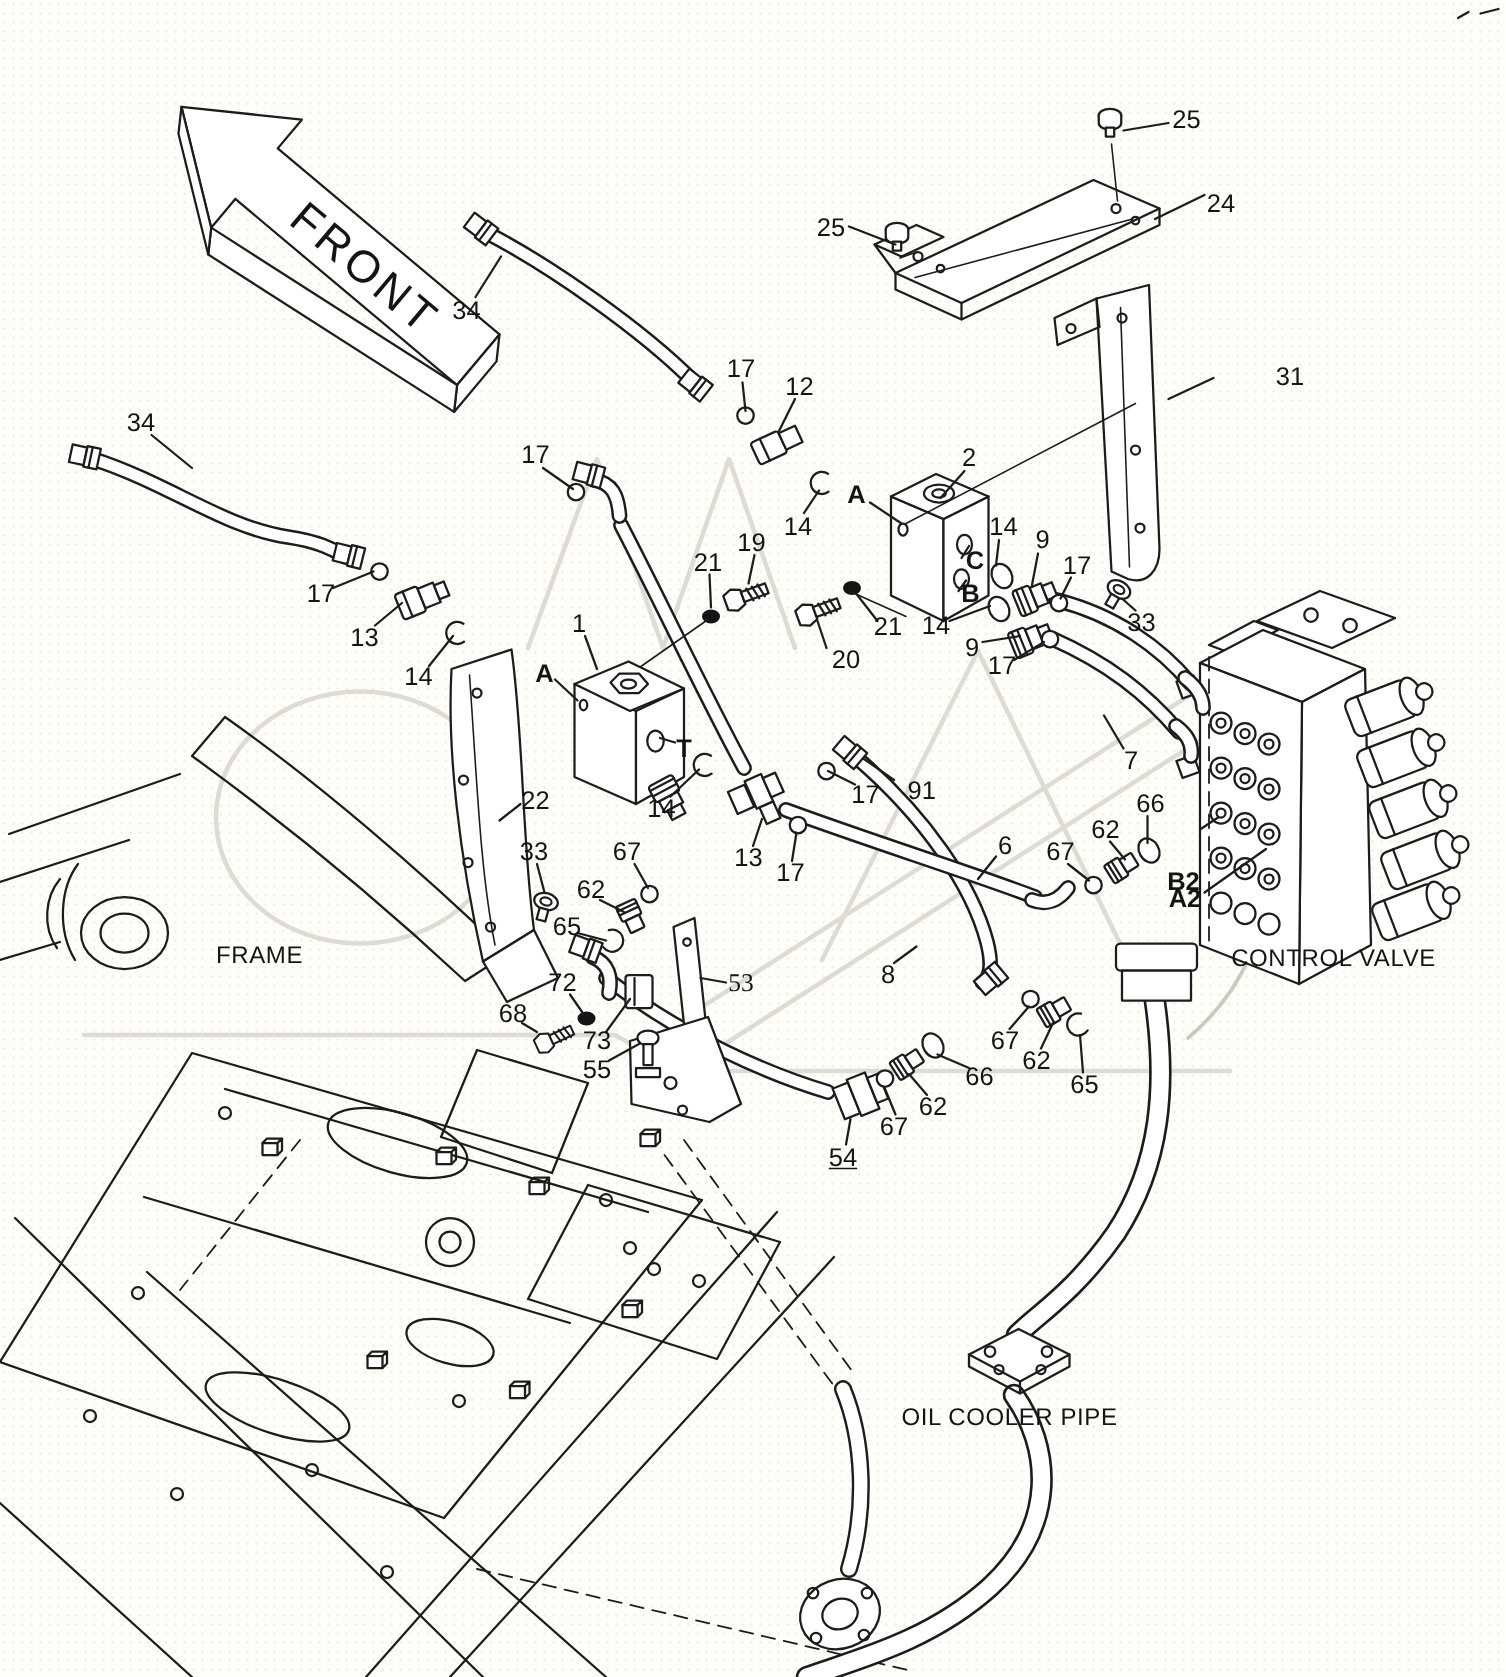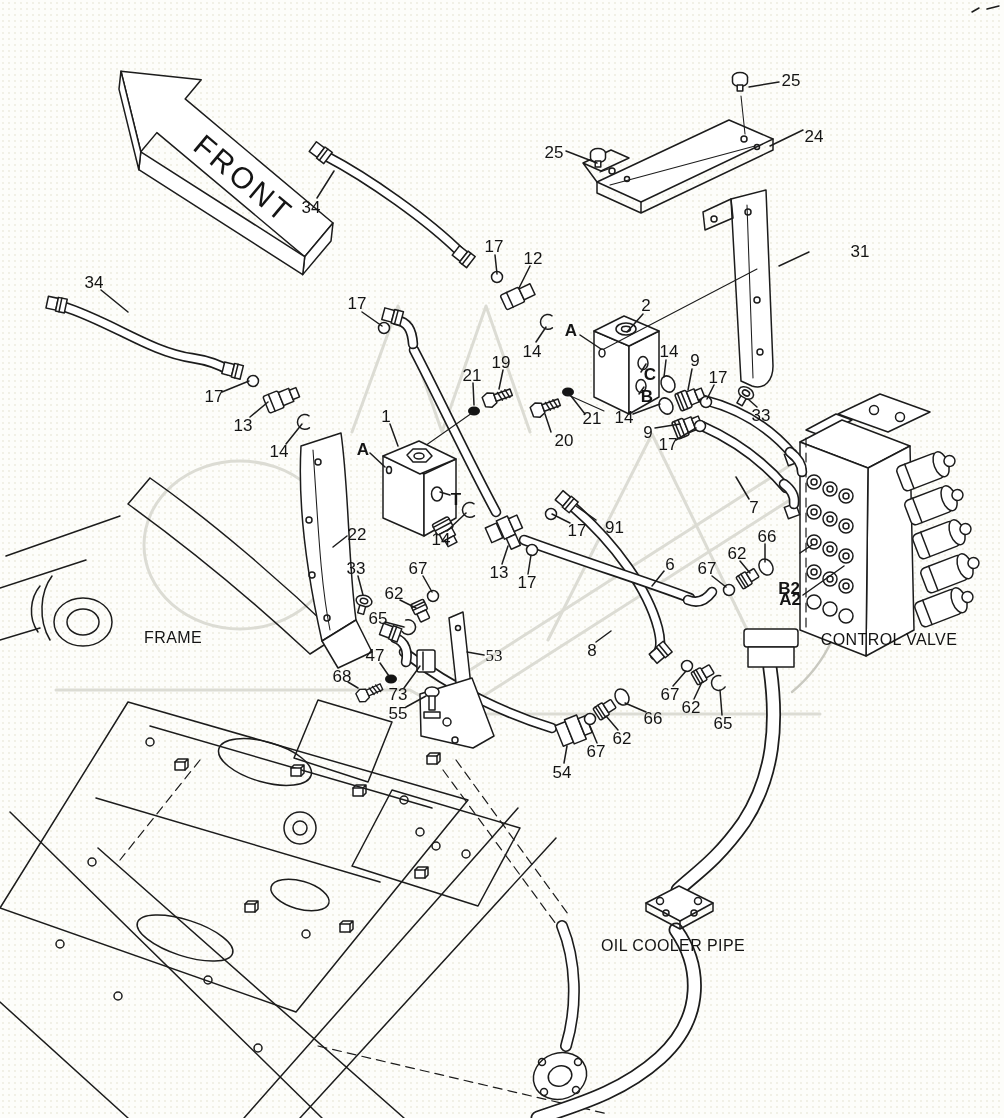--- a/index.html
+++ b/index.html
@@ -519,32 +519,32 @@
       <span class="lbl num" style="left: 737px; top: 553px;">62</span>
       <span class="lbl num" style="left: 670px; top: 564px;">6</span>
       <span class="lbl num" style="left: 356px; top: 568px;">33</span>
       <span class="lbl num" style="left: 707px; top: 568px;">67</span>
       <span class="lbl num" style="left: 418px; top: 568px;">67</span>
       <span class="lbl num" style="left: 499px; top: 572px;">13</span>
       <span class="lbl num" style="left: 527px; top: 582px;">17</span>
       <span class="lbl num" style="left: 394px; top: 593px;">62</span>
       <span class="lbl num" style="left: 378px; top: 618px;">65</span>
       <span class="lbl num" style="left: 592px; top: 650px;">8</span>
-      <span class="lbl num" style="left: 375px; top: 655px;">47</span>
+      <span class="lbl num" style="left: 375px; top: 655px;">72</span>
       <span class="lbl num" style="left: 494px; top: 655px; font-family: Liberation Serif, serif;">53</span>
       <span class="lbl num" style="left: 342px; top: 676px;">68</span>
       <span class="lbl num" style="left: 398px; top: 694px;">73</span>
       <span class="lbl num" style="left: 670px; top: 694px;">67</span>
       <span class="lbl num" style="left: 691px; top: 707px;">62</span>
       <span class="lbl num" style="left: 398px; top: 713px;">55</span>
       <span class="lbl num" style="left: 653px; top: 718px;">66</span>
       <span class="lbl num" style="left: 723px; top: 723px;">65</span>
       <span class="lbl num" style="left: 622px; top: 738px;">62</span>
       <span class="lbl num" style="left: 596px; top: 751px;">67</span>
-      <span class="lbl num" style="left: 562px; top: 772px;">54</span>
+      <span class="lbl num" style="left: 562px; top: 772px; text-decoration: underline;">54</span>
       <span class="lbl port" style="left: 571px; top: 330px;">A</span>
       <span class="lbl port" style="left: 650px; top: 374px;">C</span>
       <span class="lbl port" style="left: 647px; top: 396px;">B</span>
       <span class="lbl port" style="left: 363px; top: 449px;">A</span>
       <span class="lbl port" style="left: 456px; top: 499px;">T</span>
       <span class="lbl port" style="left: 789px; top: 557px; margin-top: 31px;">B2</span>
       <span class="lbl port" style="left: 790px; top: 599px;">A2</span>
       <span class="lbl caption" style="left: 173px; top: 638px;">FRAME</span>
       <span class="lbl caption" style="left: 889px; top: 640px;">CONTROL VALVE</span>
       <span class="lbl caption" style="left: 673px; top: 946px;">OIL COOLER PIPE</span>

